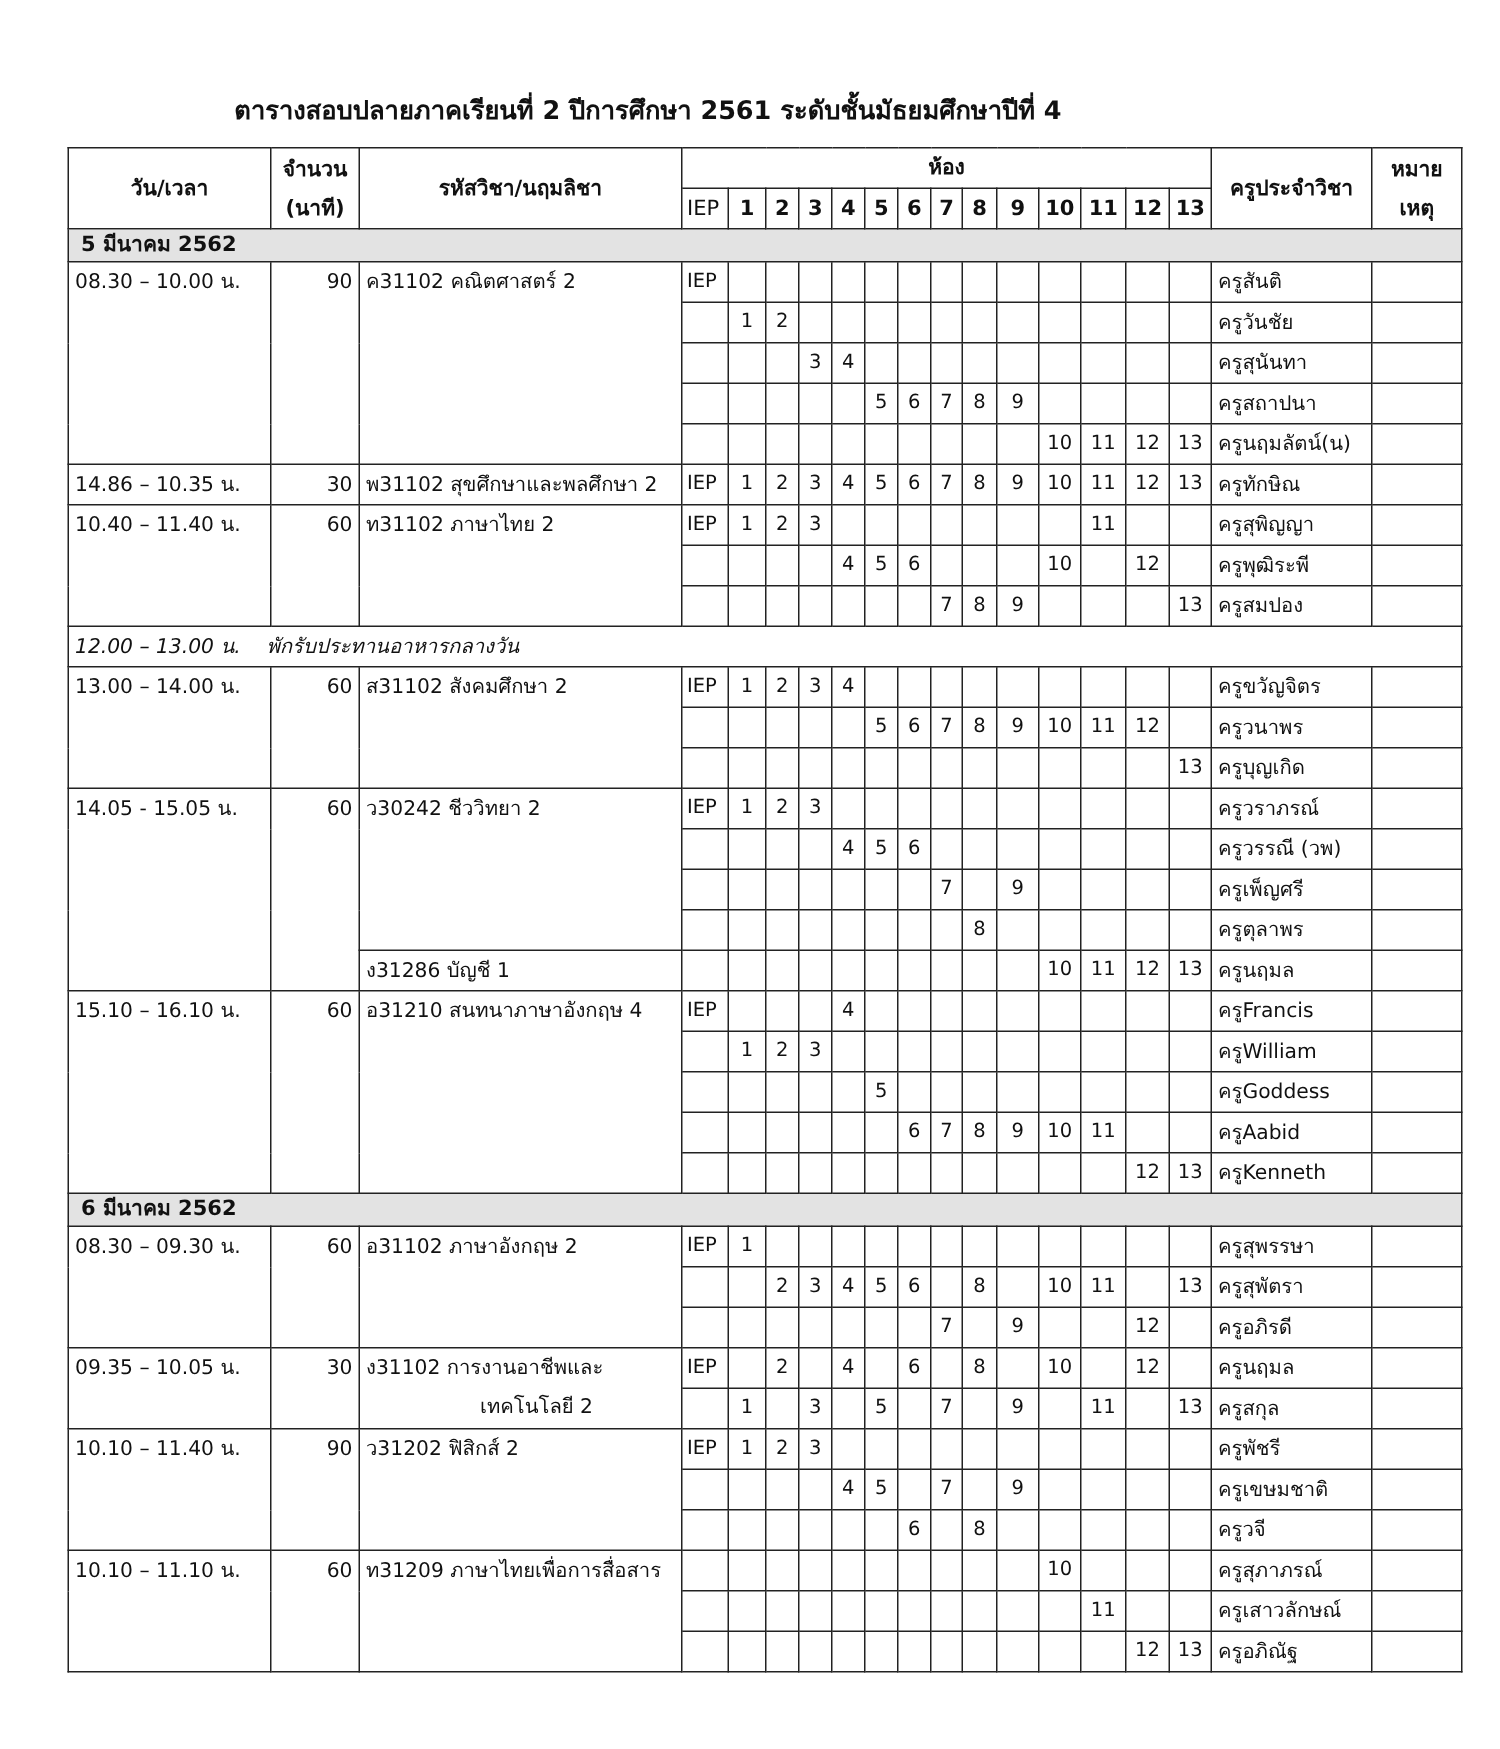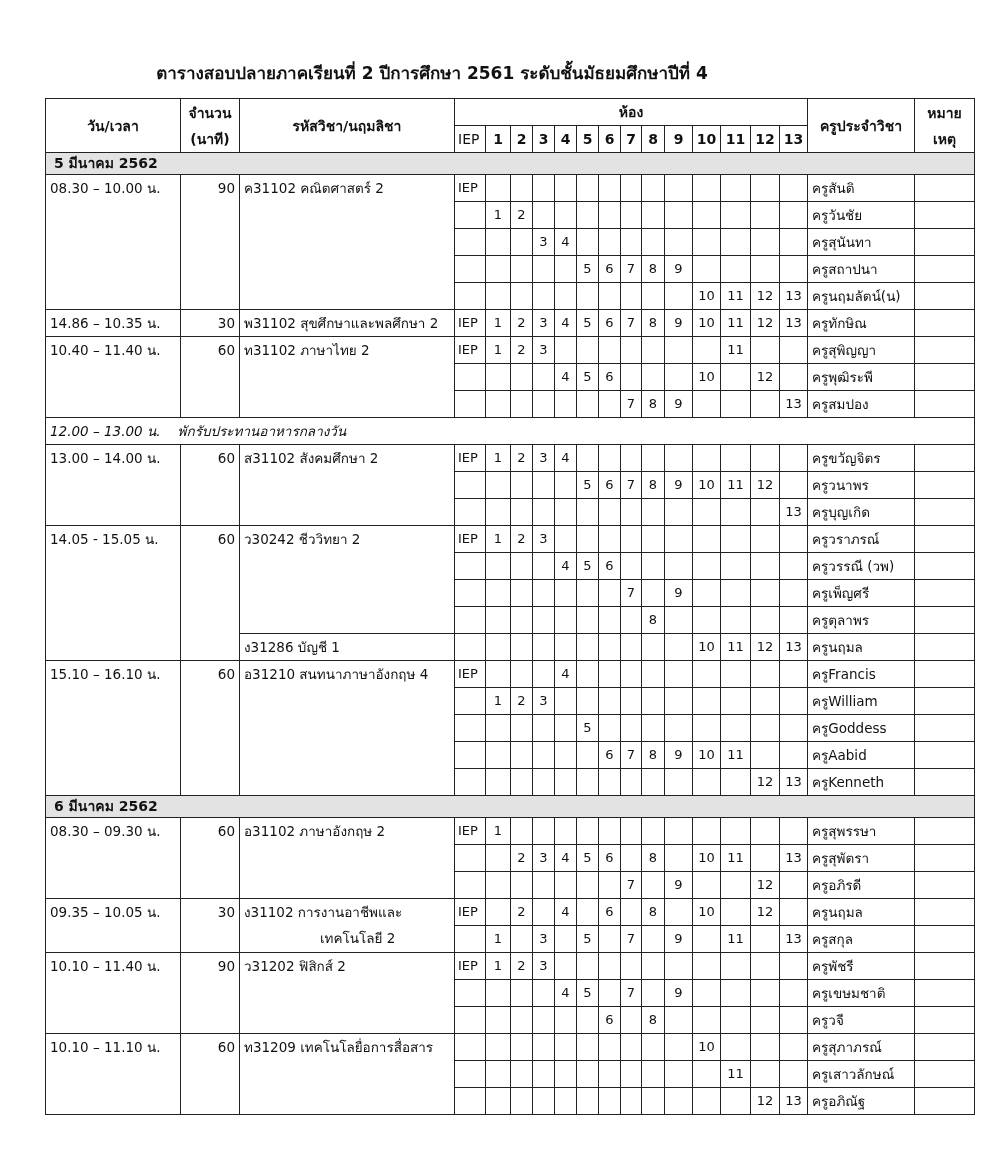--- a/index.html
+++ b/index.html
@@ -652,21 +652,21 @@
         <td class="room"></td>
         <td class="room"></td>
         <td class="room"></td>
         <td class="room"></td>
         <td class="teacher">ครูวจี</td>
         <td class="remarks"></td>
       </tr>
       <tr>
         <td class="time" rowspan="3">10.10 – 11.10 น.</td>
         <td class="mins" rowspan="3">60</td>
-        <td class="subj" rowspan="3"><span>ท31209 เทคโนโลยื่อการสื่อสาร</span></td>
+        <td class="subj" rowspan="3"><span>ท31209 ภาษาไทยเพื่อการสื่อสาร</span></td>
         <td class="room iep"></td>
         <td class="room"></td>
         <td class="room"></td>
         <td class="room"></td>
         <td class="room"></td>
         <td class="room"></td>
         <td class="room"></td>
         <td class="room"></td>
         <td class="room"></td>
         <td class="room"></td>

